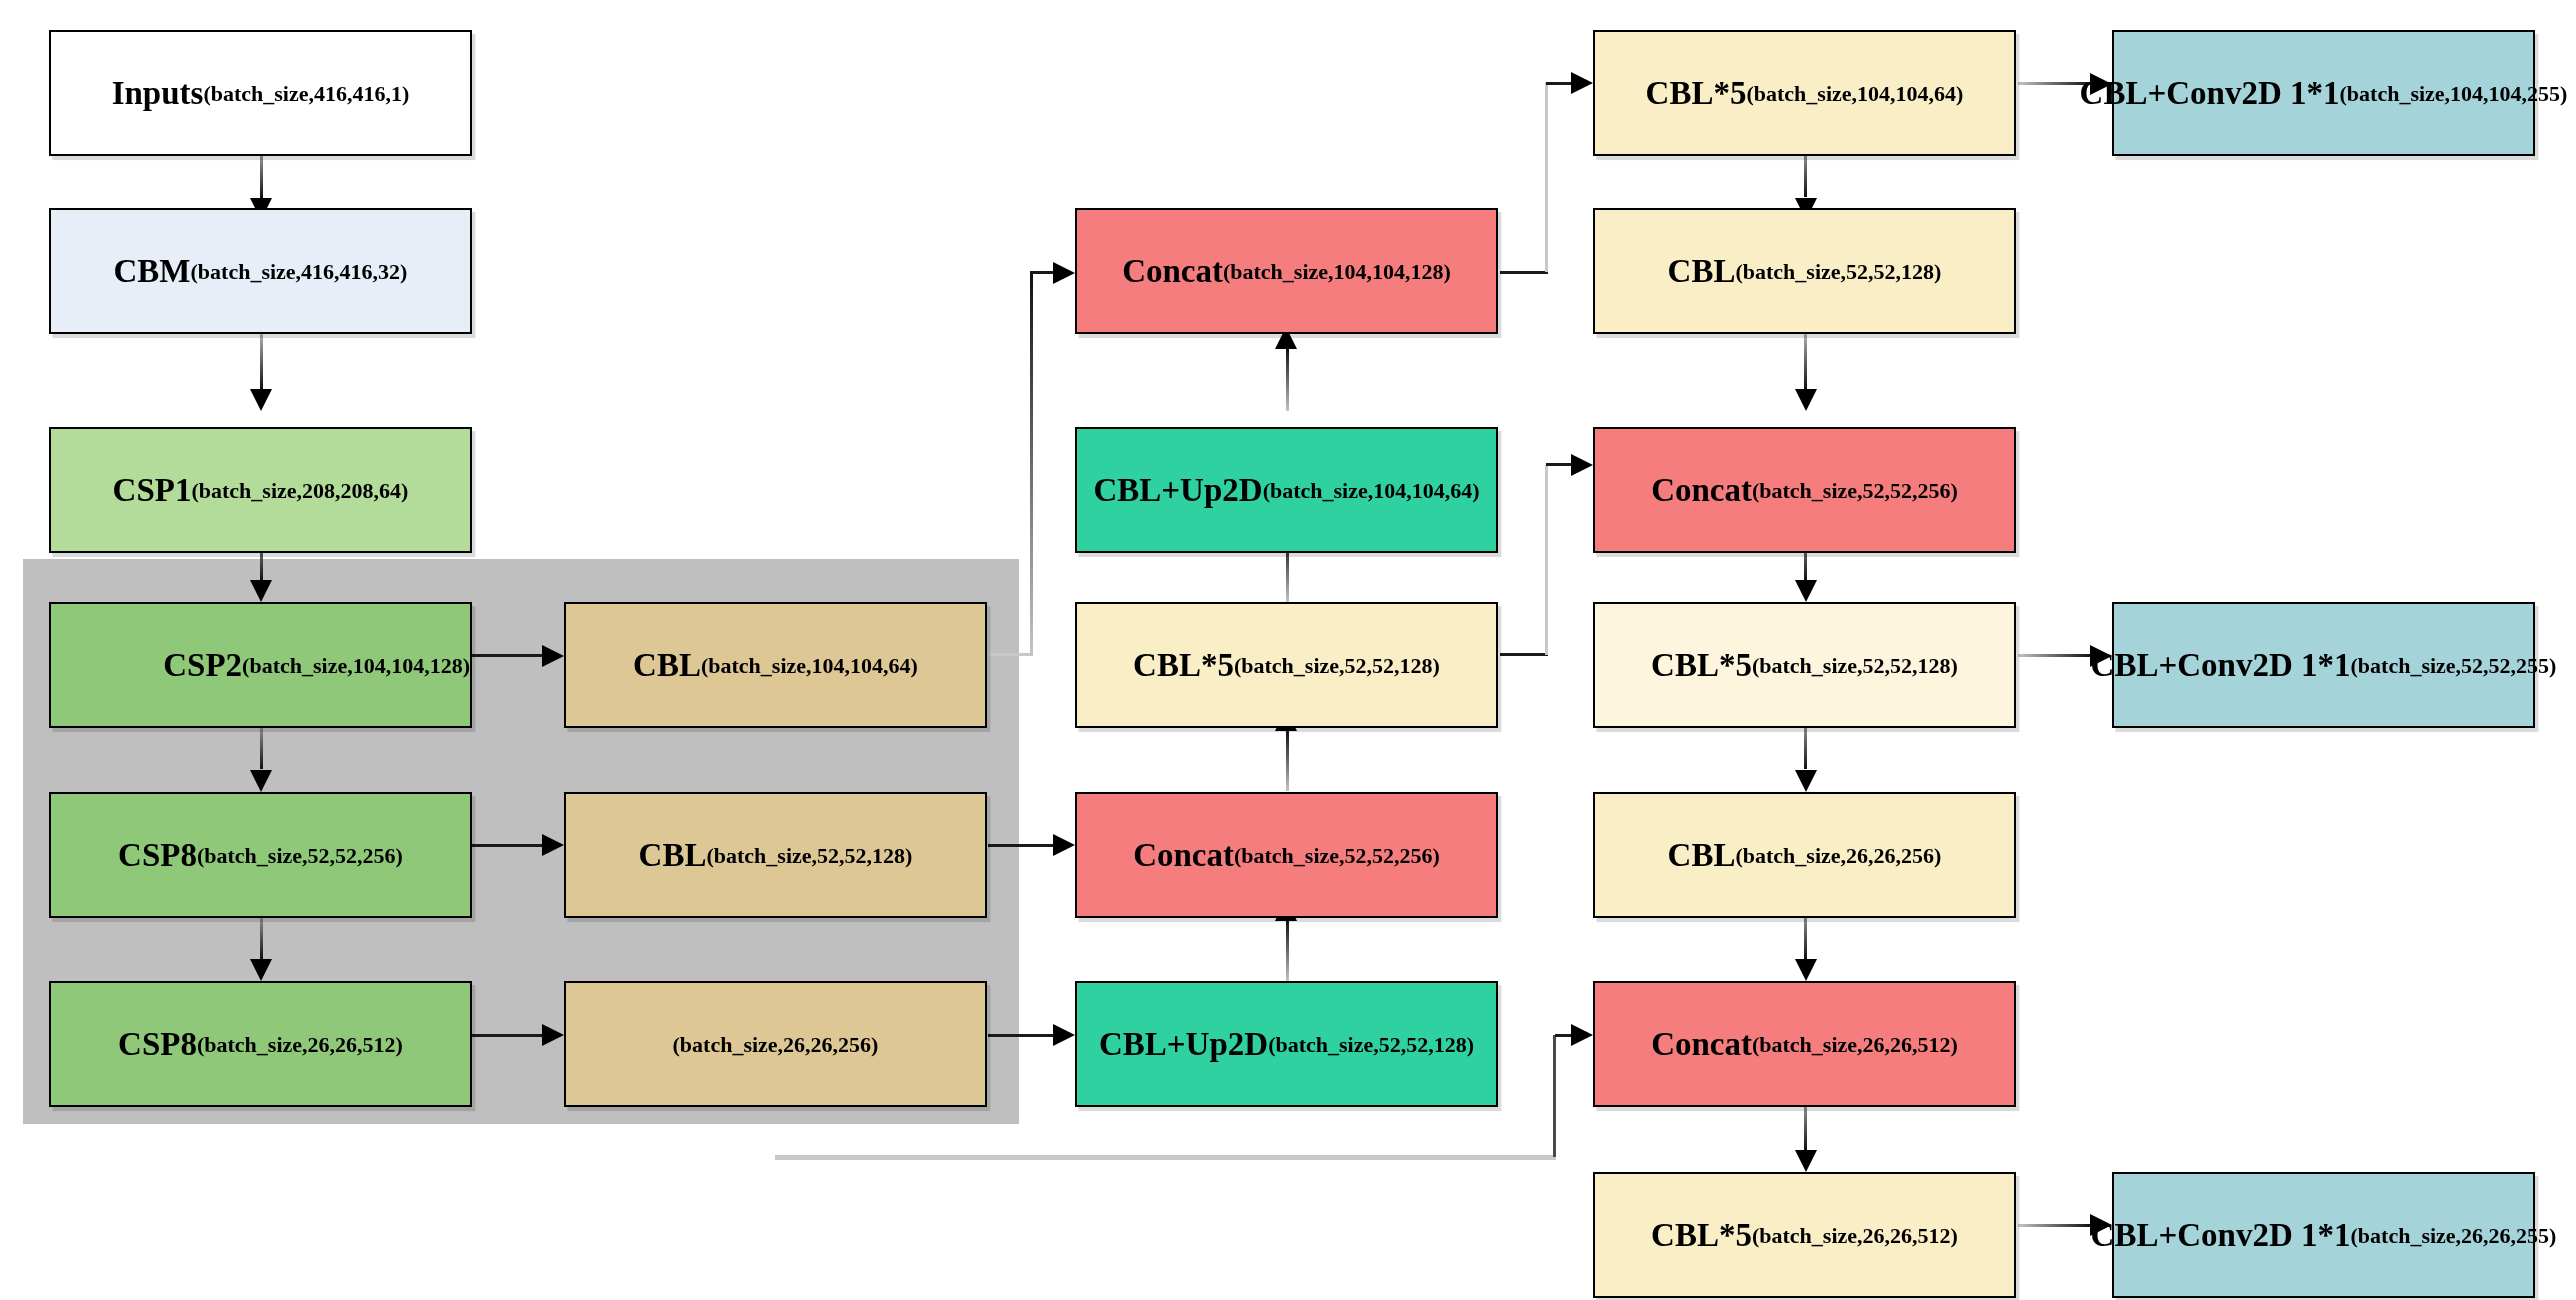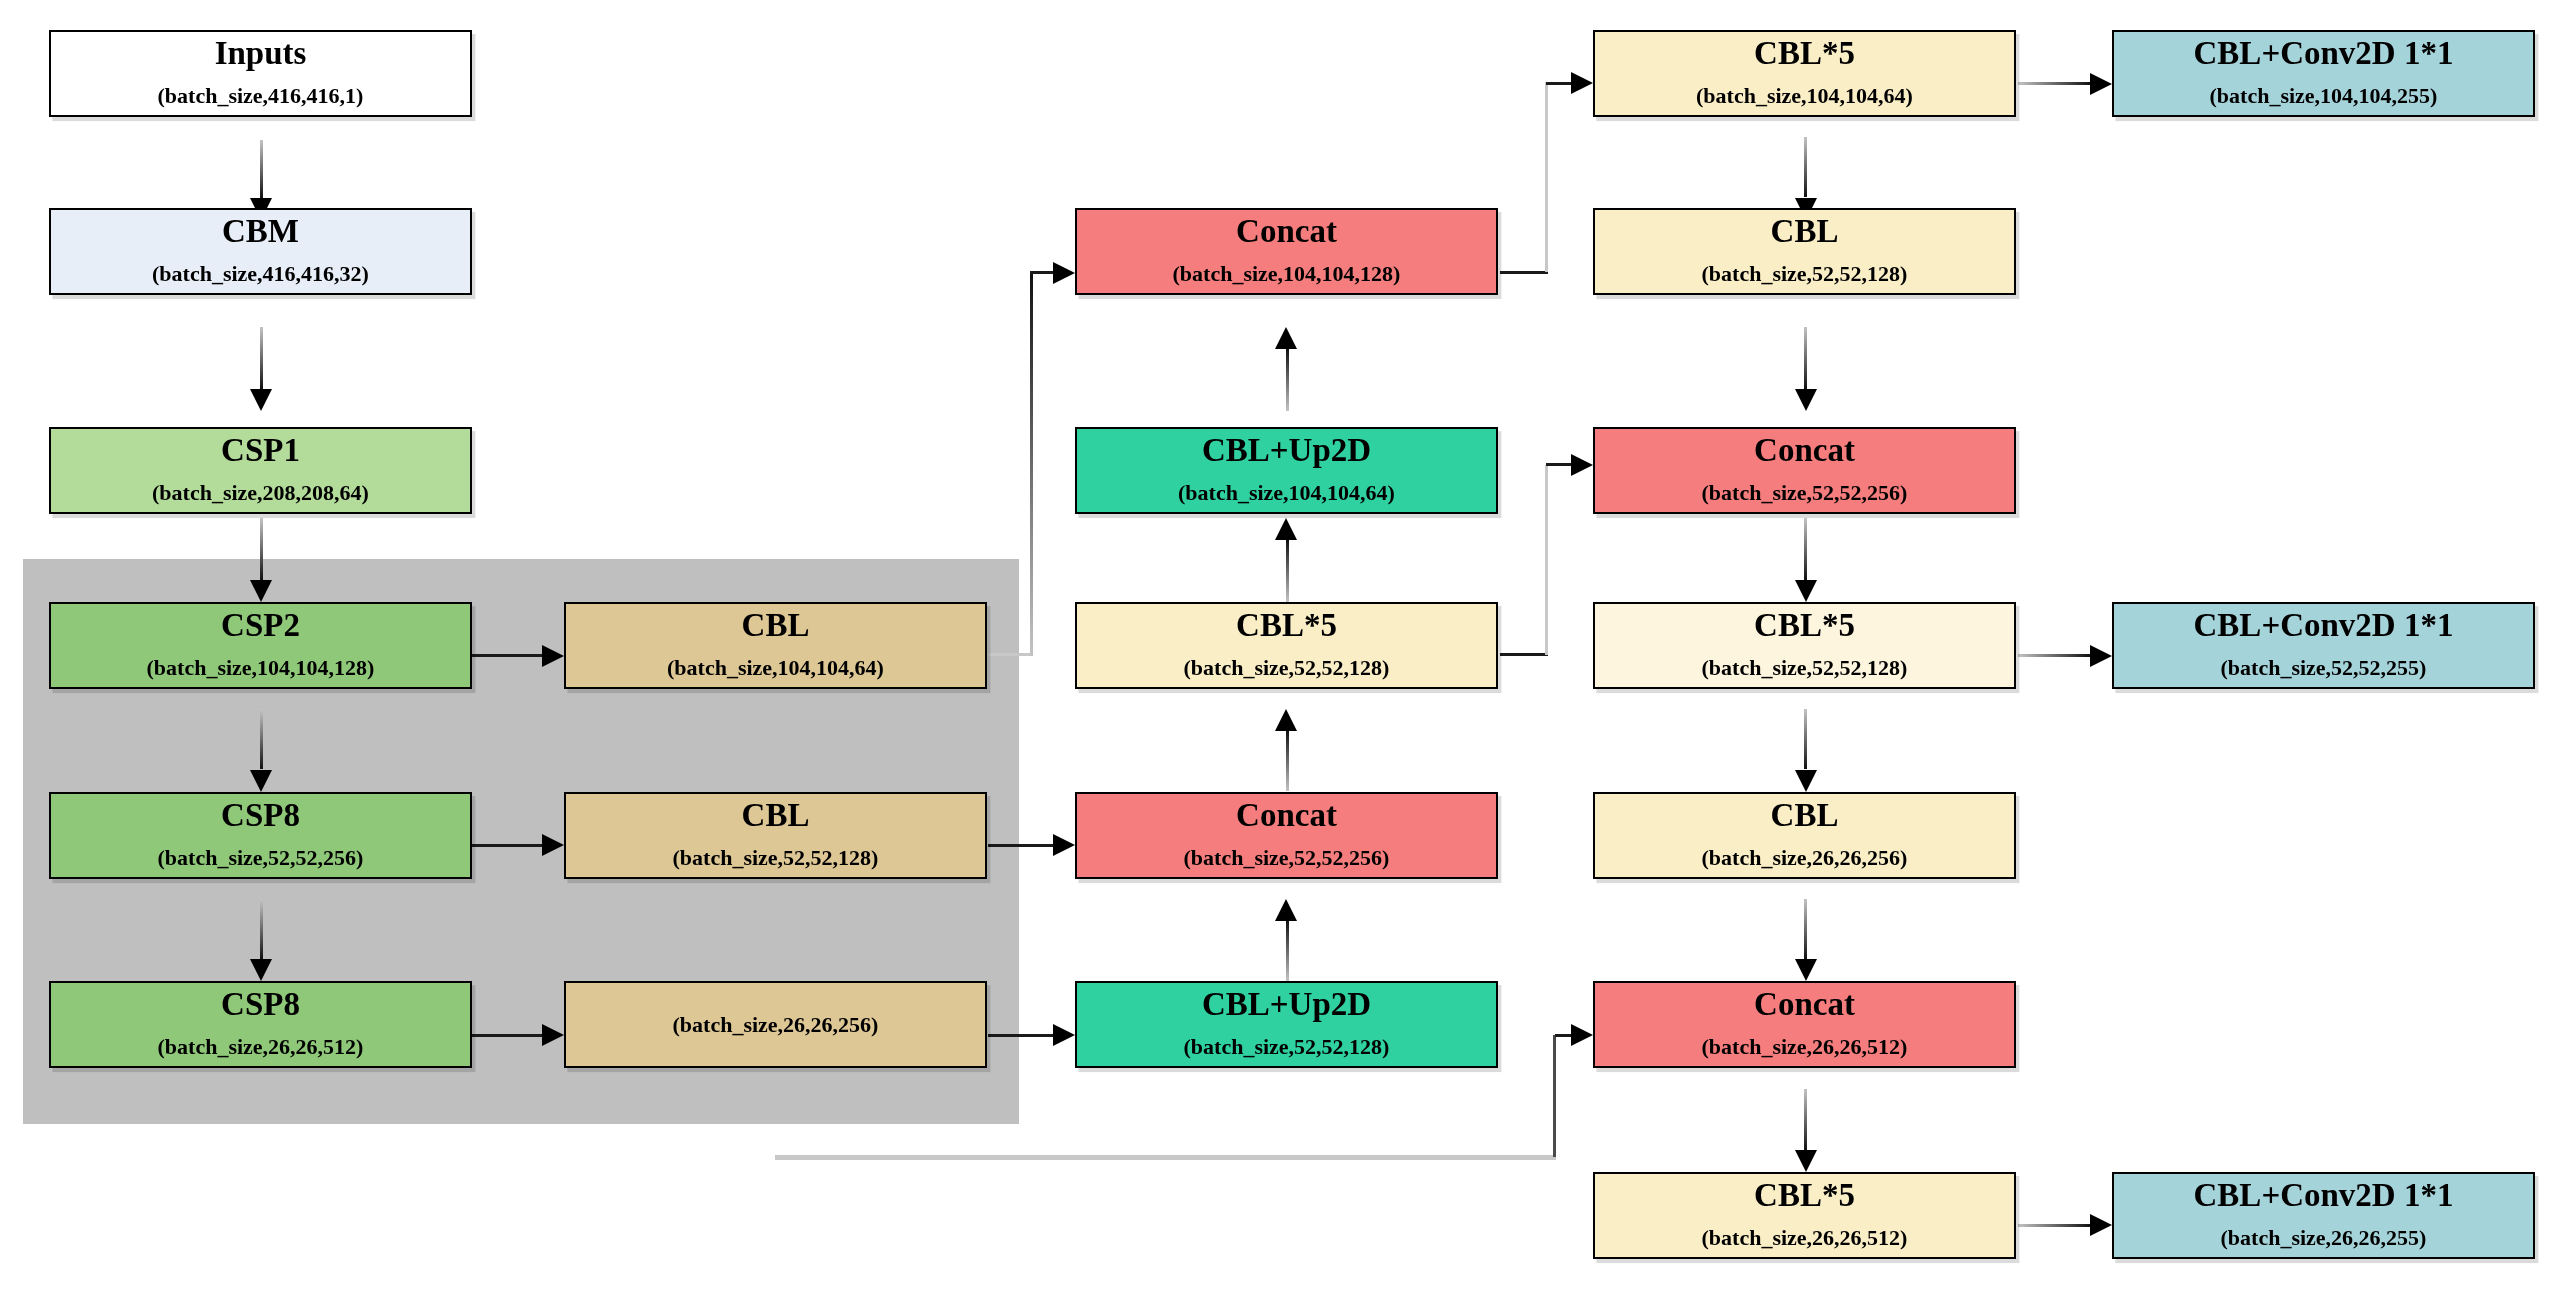--- a/index.html
+++ b/index.html
@@ -4,22 +4,22 @@
 <style>
   html,body{margin:0;padding:0;}
   body{
     width:2576px;height:1300px;position:relative;background:#ffffff;
     font-family:"Liberation Serif", serif;overflow:hidden;
   }
   .backdrop{
     position:absolute;left:23.4px;top:559px;width:996px;height:565px;
   }
   .node{
-    position:absolute;width:423px;height:87px;border:2.7px solid #000;
-    box-sizing:border-box;display:flex;flex-direction:column;justify-content:center;
+    position:absolute;width:423px;height:126px;border:2.7px solid #000;
+    box-sizing:border-box;display:flex;flex-direction:row;justify-content:center;
     align-items:center;text-align:center;font-weight:bold;color:#000;
     box-shadow:3.4px 4.1px 0 rgba(0,0,0,0.14);
   }
   .node .t{font-size:33px;line-height:43px;white-space:nowrap;}
   .node .s{font-size:22px;line-height:41px;white-space:nowrap;}
   .c1{left:49px}.c2{left:564px}.c3{left:1075px}.c4{left:1593px}.c5{left:2112px}
   .r1{top:30px}.r2{top:208px}.r3{top:427px}.r4{top:602px}
   .r5{top:792px}.r6{top:981px}.r7{top:1172px}
   .e{position:absolute;}
   .lnD{background:#1a1a1a;}            
@@ -113,21 +113,21 @@
   <div class="s">(batch_size,416,416,1)</div>
 </div>
 <div class="node c1 r2" style="background: rgb(232, 238, 248);">
   <div class="t">CBM</div>
   <div class="s">(batch_size,416,416,32)</div>
 </div>
 <div class="node c1 r3" style="background: rgb(179, 220, 154);">
   <div class="t">CSP1</div>
   <div class="s">(batch_size,208,208,64)</div>
 </div>
-<div class="node c1 r4" style="background: rgb(143, 200, 120);">
+<div class="node c1 r4" style="background: rgb(143, 200, 120); justify-content: flex-end;">
   <div class="t">CSP2</div>
   <div class="s">(batch_size,104,104,128)</div>
 </div>
 <div class="node c1 r5" style="background: rgb(143, 200, 120);">
   <div class="t">CSP8</div>
   <div class="s">(batch_size,52,52,256)</div>
 </div>
 <div class="node c1 r6" style="background: rgb(143, 200, 120);">
   <div class="t">CSP8</div>
   <div class="s">(batch_size,26,26,512)</div>

